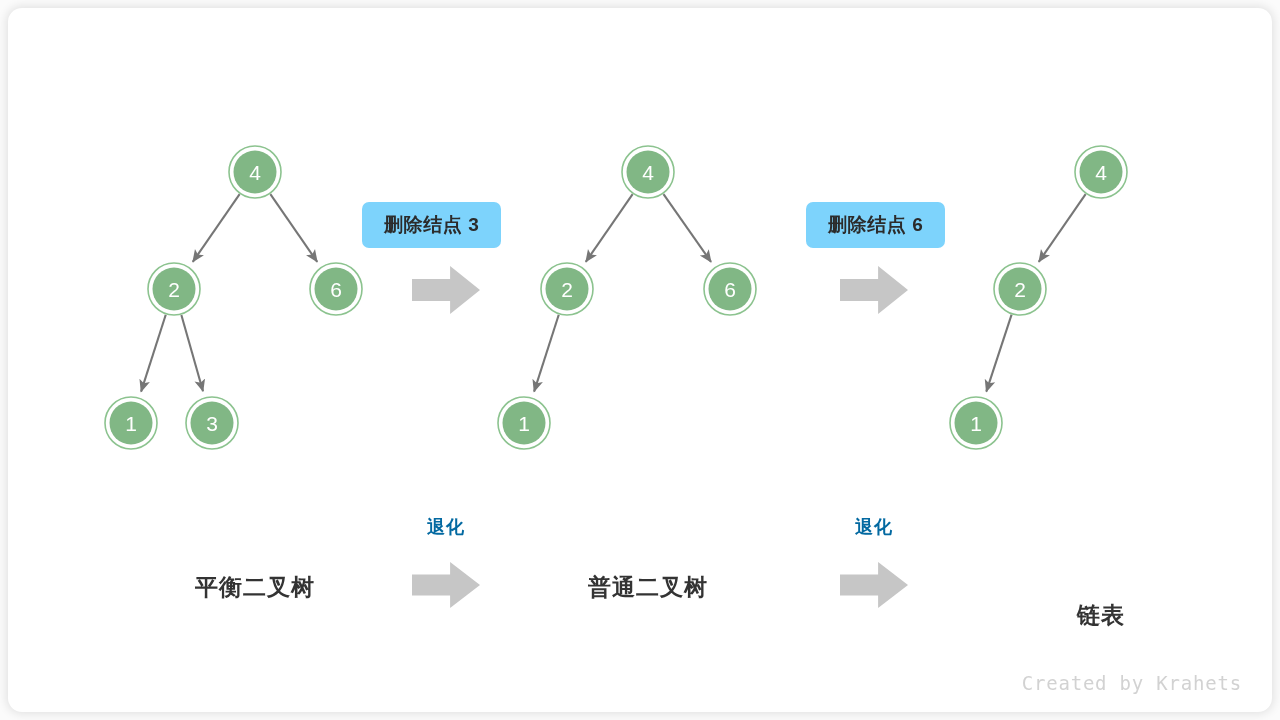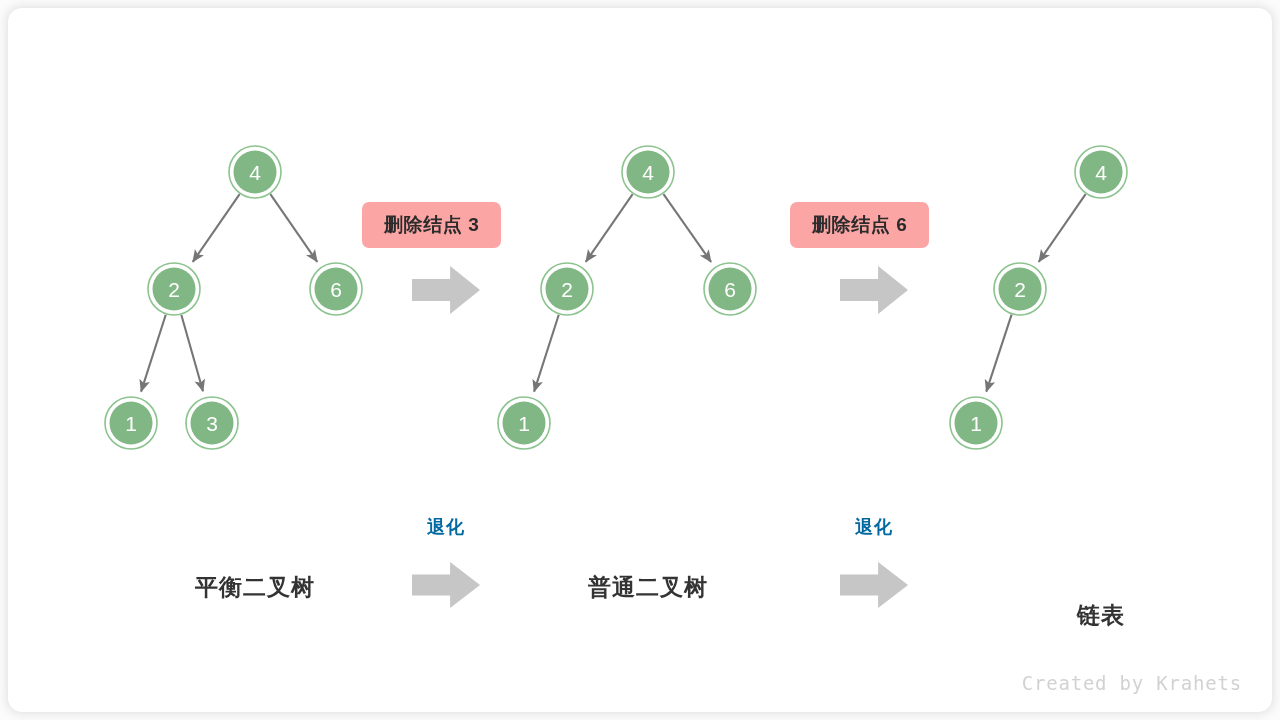--- a/index.html
+++ b/index.html
@@ -62,21 +62,21 @@
   }
 
   
   .block-arrow {
     fill: #c6c6c6;
   }
 
   
   .pill {
     position: absolute;
-    background: #fca5a5;
+    background: #7dd3fc;
     border-radius: 7px;
     height: 46px;
     display: flex;
     align-items: center;
     justify-content: center;
     padding: 0 22px;
     box-sizing: border-box;
     color: #2b2b2b;
     font-size: 19px;
     font-weight: bold;
@@ -204,21 +204,21 @@
       </g>
     <g id="block-arrows-layer">
         <polygon points="404.0,271.0 442.1,271.0 442.1,258.0 472.0,282.0 442.1,306.0 442.1,293.0 404.0,293.0" class="block-arrow"></polygon>
         <polygon points="832.0,271.0 870.1,271.0 870.1,258.0 900.0,282.0 870.1,306.0 870.1,293.0 832.0,293.0" class="block-arrow"></polygon>
         <polygon points="404.0,566.4 442.1,566.4 442.1,554.0 472.0,577.0 442.1,600.0 442.1,587.6 404.0,587.6" class="block-arrow"></polygon>
         <polygon points="832.0,566.4 870.1,566.4 870.1,554.0 900.0,577.0 870.1,600.0 870.1,587.6 832.0,587.6" class="block-arrow"></polygon>
       </g>
   </svg>
 
   <div class="pill" id="pill-0" style="left: 354px; top: 194px;">删除结点  3</div>
-  <div class="pill" id="pill-1" style="left: 782px; top: 194px;">删除结点  6</div>
+  <div class="pill" id="pill-1" style="left: 798px; top: 194px;">删除结点  6</div>
 
   <div class="degen-label" id="degen-0" style="left: 438px; top: 507px;">退化</div>
   <div class="degen-label" id="degen-1" style="left: 866px; top: 507px;">退化</div>
 
   <div class="caption" id="cap-0" style="left: 247px; top: 564px;">平衡二叉树</div>
   <div class="caption" id="cap-1" style="left: 640px; top: 564px; text-align: center;">普通二叉树</div>
   <div class="caption" id="cap-2" style="left: 1093px; top: 592px; text-align: center;">链表</div>
 
   <div id="watermark">Created by Krahets</div>
 </div>

